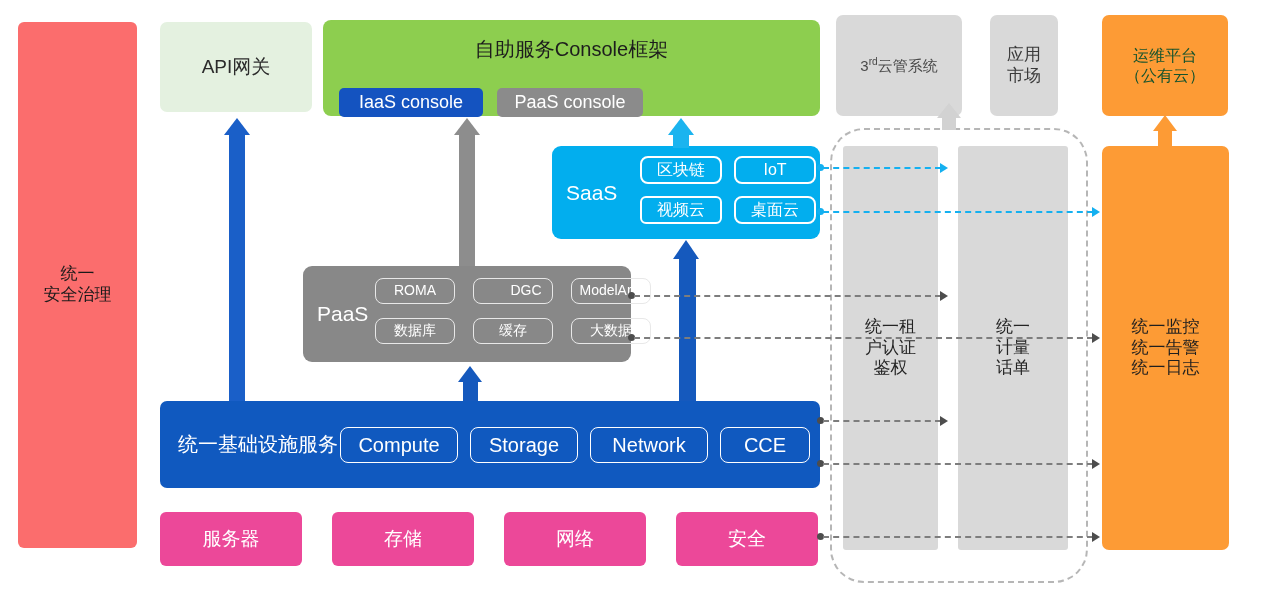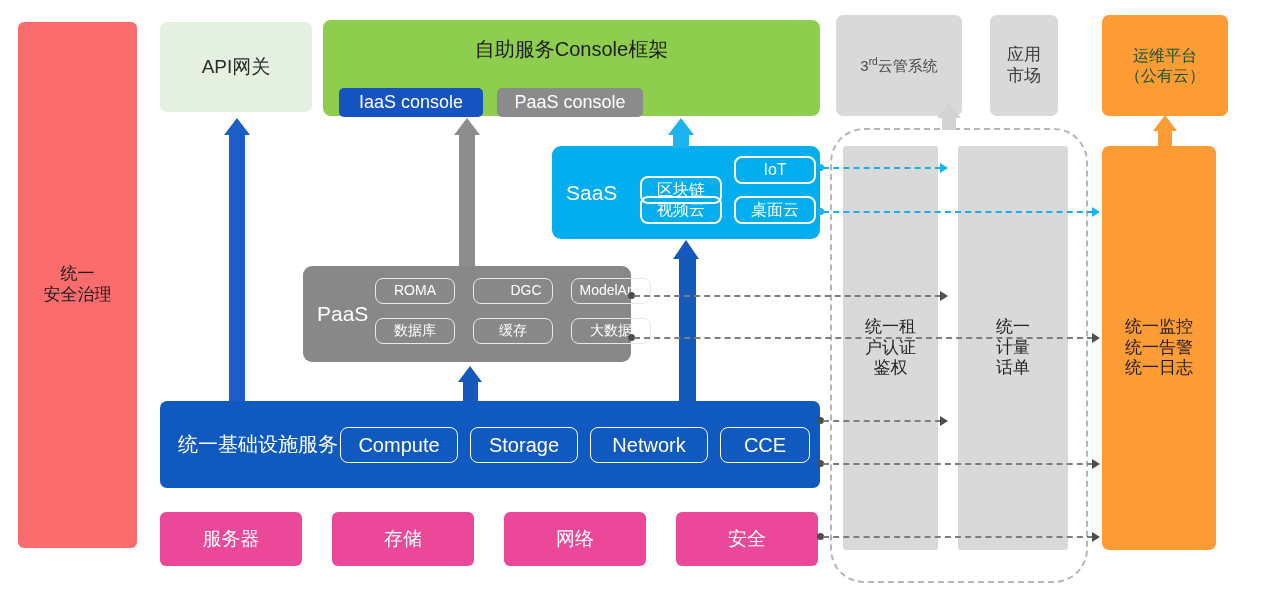--- a/index.html
+++ b/index.html
@@ -59,43 +59,43 @@
   }
   .app-market{
     left:990px; top:15px; width:68px; height:101px;
     background:#d9d9d9; color:#3a3a3a; font-size:17px;
   }
   .ops-platform{
     left:1102px; top:15px; width:126px; height:101px;
     background:#fd9b35; color:#14532d; font-size:16px;
   }
   .ops-col{
-    left:1102px; top:146px; width:114px; height:404px;
+    left:1102px; top:146px; width:127px; height:404px;
     background:#fd9b35; color:#1f1f1f; font-size:17px;
   }
 
   
   .saas-block{
     left:552px; top:146px; width:268px; height:93px;
     background:#02aeee; border-radius:9px; display:block;
   }
   .saas-label{
     position:absolute; left:14px; top:0; height:100%;
     display:flex; align-items:center;
     color:#ffffff; font-size:21px;
   }
   .chip{
     position:absolute; display:flex; align-items:center; justify-content:center;
     border:2px solid #ffffff; border-radius:8px;
     color:#ffffff; font-size:16px; box-sizing:border-box;
   }
   .saas-chip{ height:28px; width:82px; }
-  .sc1{ left:88px;  top:10px;margin-top:20px; }
+  .sc1{ left:88px;  top:10px; }
   .sc2{ left:182px; top:10px; }
-  .sc3{ left:88px;  top:50px; }
+  .sc3{ left:88px;  top:50px;border-radius:6px; }
   .sc4{ left:182px; top:50px; }
 
   
   .paas-block{
     left:303px; top:266px; width:328px; height:96px;
     background:#888888; border-radius:9px; display:block;
   }
   .paas-label{
     position:absolute; left:14px; top:0; height:100%;
     display:flex; align-items:center;

